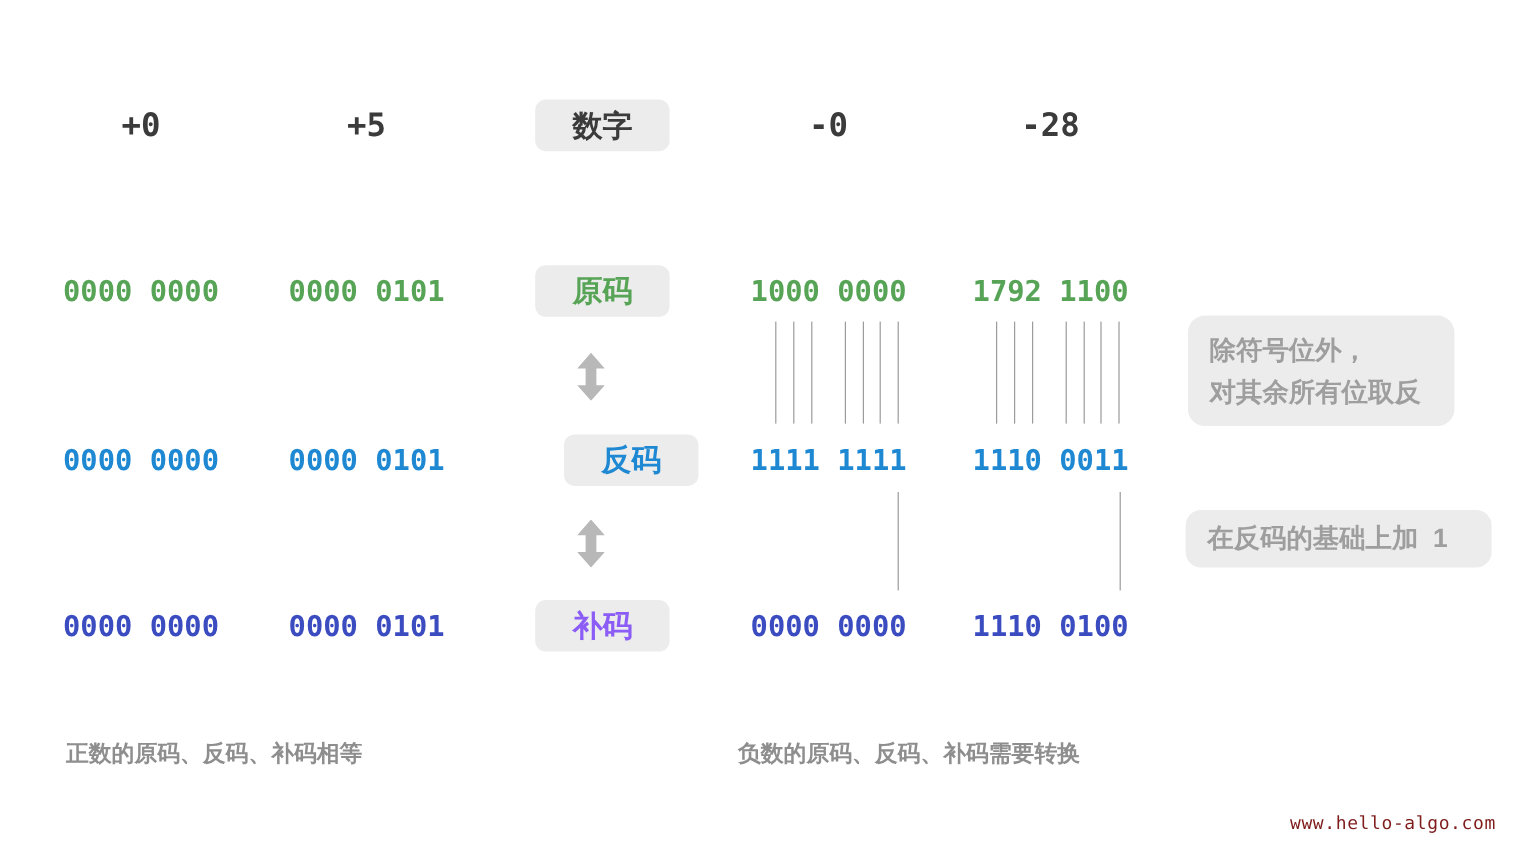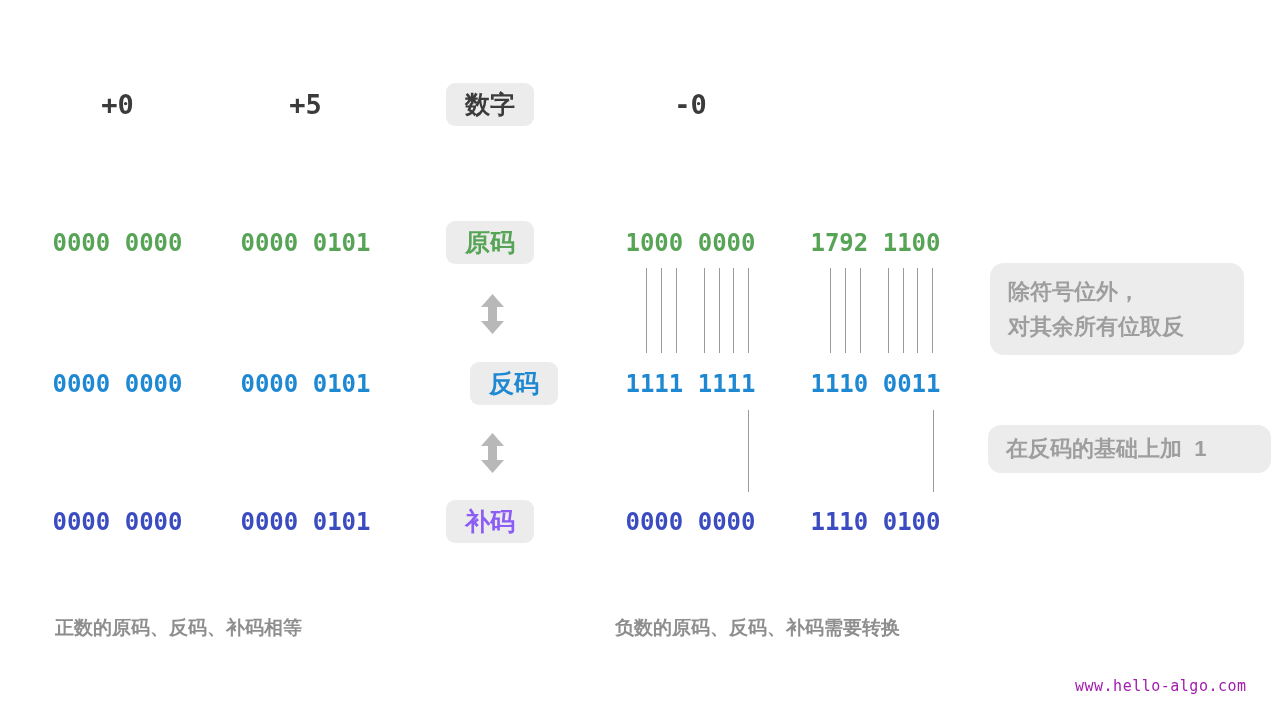--- a/index.html
+++ b/index.html
@@ -14,21 +14,21 @@
   
   .hdr-num {
     position: absolute; top: 83px; height: 43px; width: 131px;
     display: flex; align-items: center; justify-content: center;
     font-family: "DejaVu Sans Mono", monospace;
     font-weight: bold; font-size: 27px; color: #3b3b3b;
   }
 
   
   .label-box {
-    position: absolute; left: 446px; width: 88px; height: 43px;
+    position: absolute; left: 446px; width: 112px; height: 43px;
     background: #ececec; border-radius: 9px;
     display: flex; align-items: center; justify-content: center;
     font-weight: bold; font-size: 25px;
   }
   .label-box.hdr { color: #3b3b3b; }
   .label-box.green { color: #57a457; font-family: Liberation Mono, monospace; }
   .label-box.blue { color: #1e88d2; margin-left: 24px; }
   .label-box.indigo { color: #8b5cf6; }
 
   
@@ -58,52 +58,53 @@
   .vline.seg2 { top: 410px; height: 82px; }
 
   
   .updown { position: absolute; left: 481px; width: 23px; height: 40px; }
 
   
   .annotation {
     position: absolute; background: #ececec; border-radius: 14px;
     color: #9e9e9e; font-weight: bold; font-size: 22px;
   }
-  .ann-invert { left: 990px; top: 263px; width: 254px; height: 92px;
+  .ann-invert { left: 990px; top: 263px; width: 222px; height: 92px;
     display: flex; flex-direction: column; justify-content: center;
     padding-left: 18px; box-sizing: border-box; line-height: 35px; }
-  .ann-addone { left: 988px; top: 425px; width: 283px; height: 48px;
+  .ann-addone { left: 988px; top: 425px; width: 255px; height: 48px;
     display: flex; align-items: center;
     padding-left: 18px; box-sizing: border-box; border-radius: 13px; }
   .ann-line { white-space: pre; }
 
   
   .caption {
     position: absolute; top: 615px;
     color: #8e8e8e; font-weight: bold; font-size: 19px;
     white-space: nowrap;
   }
   .caption.left { left: 55px; }
   .caption.right { left: 615px; }
 
   .watermark {
     position: absolute; left: 1075px; top: 677px;
     font-family: "DejaVu Sans Mono", monospace;
-    font-size: 15px; color: #a21caf; letter-spacing: 0.5px;
+    font-size: 15px; color: #7f1d1d; letter-spacing: 0.5px;
   }
 </style>
 </head>
 <body>
 
 <div class="canvas">
 
   <div class="hdr-num c1">+0</div>
   <div class="hdr-num c2">+5</div>
   <div class="label-box hdr" style="top:83px;">数字</div>
   <div class="hdr-num c3">-0</div>
+  <div class="hdr-num c4">-28</div>
 
   <div class="row-green">
     <div class="bin c1 r0">0000 0000</div>
     <div class="bin c2 r0">0000 0101</div>
     <div class="label-box green r0">原码</div>
     <div class="bin c3 r0">1000 0000</div>
     <div class="bin c4 r0">1792 1100</div>
   </div>
 
   <div class="vline seg1" style="left:646px;"></div>

